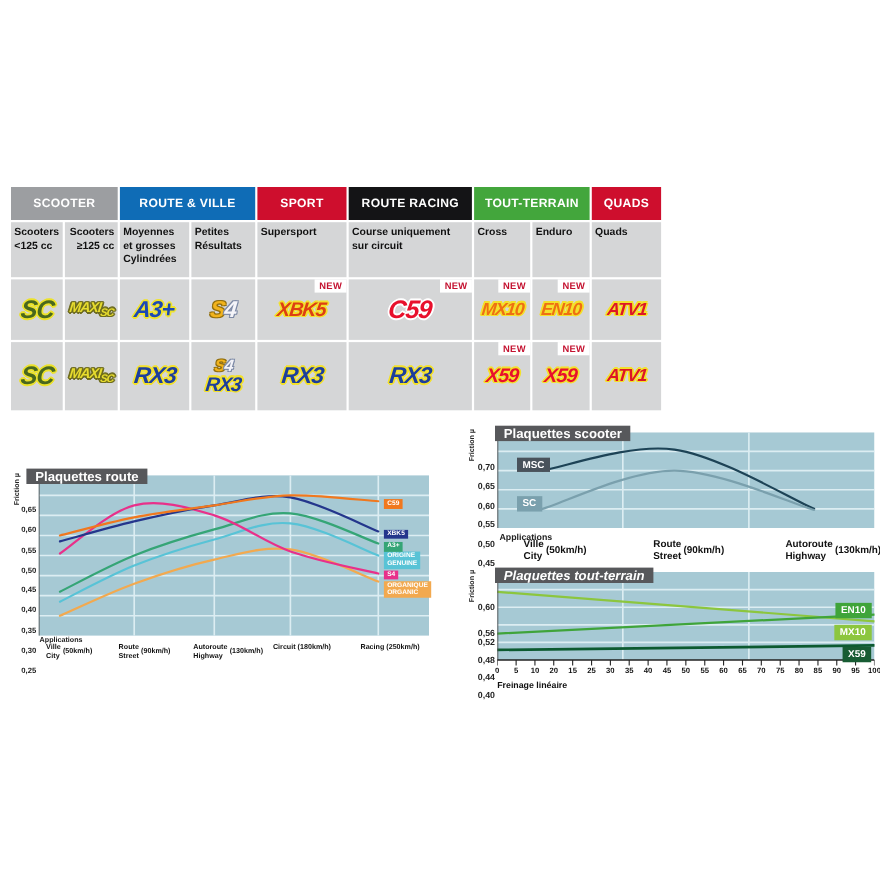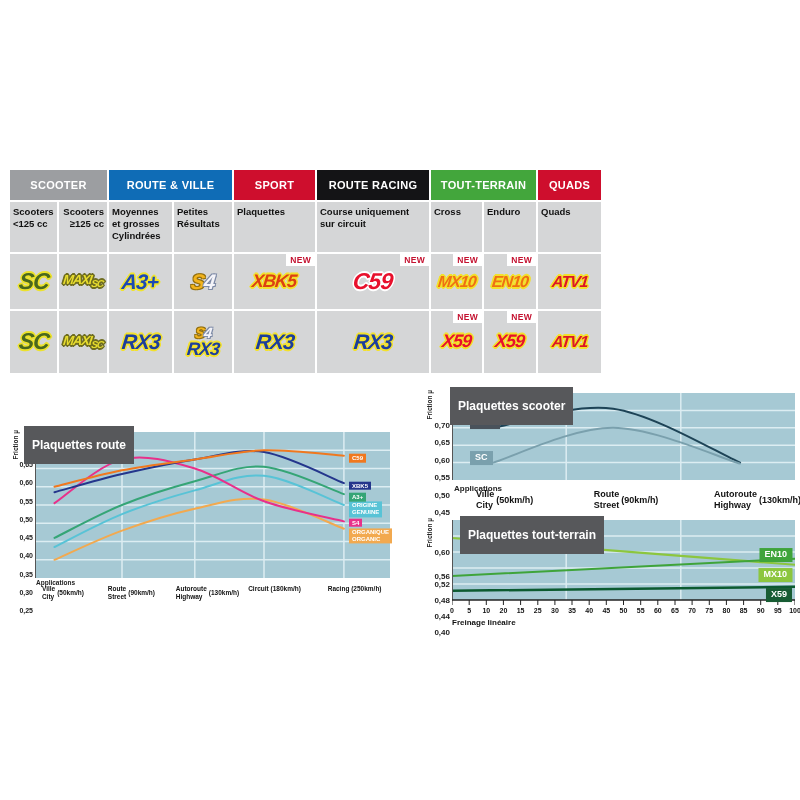--- a/index.html
+++ b/index.html
@@ -46,24 +46,24 @@
 
   .sec-title{position:absolute;left:8px;top:388px;background:#57585b;color:#fff;font-weight:700;
     font-size:13px;padding:3px 10px;}
 
   
   .chart{position:absolute;}
   #chart-route{left:8px;top:424px;width:392px;height:198px;}
   #chart-scooter{left:420px;top:386px;width:378px;height:126px;}
   #chart-tt{left:420px;top:512px;width:378px;height:122px;}
   .c-title{position:absolute;background:#57585b;color:#fff;font-weight:700;font-size:12px;
-    padding:12px 8px;z-index:3;white-space:nowrap;}
+    padding:0 8px;z-index:3;white-space:nowrap;}
   #chart-route .c-title{left:16px;top:2px;}
   #chart-scooter .c-title{left:30px;top:1px;}
-  #chart-tt .c-title{left:40px;top:4px;}
+  #chart-tt .c-title{left:30px;top:4px;font-style:italic;}
   .ylab{position:absolute;writing-mode:vertical-rl;transform:rotate(180deg);font-size:6.5px;
     font-weight:700;color:#222;z-index:2;}
   #chart-route .ylab{left:4px;top:6px;}
   #chart-scooter .ylab{left:6px;top:4px;}
   #chart-tt .ylab{left:6px;top:6px;}
   svg.plot{position:absolute;display:block;}
   .ytick{position:absolute;font-size:7px;font-weight:700;color:#222;transform:translate(-100%,-50%);white-space:nowrap;margin-top:32px;}
   #chart-scooter .ytick,#chart-tt .ytick{font-size:8px;}
   .cap{position:absolute;font-weight:700;color:#222;font-size:6.5px;}
   #chart-scooter .cap{font-size:8px;}
@@ -87,21 +87,21 @@
       <div class="grp" style="grid-column: 3 / 5; background: rgb(15, 108, 182);">ROUTE &amp; VILLE</div>
       <div class="grp" style="grid-column: 1 / 3; background: rgb(156, 158, 161);">SCOOTER</div>
       <div class="grp" style="grid-column: 5 / 6; background: rgb(206, 14, 45);">SPORT</div>
       <div class="grp" style="grid-column: 6 / 7; background: rgb(20, 20, 22);">ROUTE RACING</div>
       <div class="grp" style="grid-column: 7 / 9; background: rgb(67, 166, 60);">TOUT-TERRAIN</div>
       <div class="grp" style="grid-column: 9 / 10; background: rgb(206, 14, 45);">QUADS</div>
       <div class="sub" style="grid-column: 1;">Scooters &lt;125 cc</div>
       <div class="sub" style="grid-column: 2; text-align: right;">Scooters ≥125 cc</div>
       <div class="sub" style="grid-column: 3;">Moyennes et grosses Cylindrées</div>
       <div class="sub" style="grid-column: 4;">Petites Résultats</div>
-      <div class="sub" style="grid-column: 5;">Plaquettes</div>
+      <div class="sub" style="grid-column: 5;">Supersport</div>
       <div class="sub" style="grid-column: 6;">Course uniquement sur circuit</div>
       <div class="sub" style="grid-column: 7;">Cross</div>
       <div class="sub" style="grid-column: 8;">Enduro</div>
       <div class="sub" style="grid-column: 9;">Quads</div>
       <div class="cell" style="grid-area: 3 / 1;">
         <span class="lg lg-sc">SC</span>
       </div>
       <div class="cell" style="grid-area: 3 / 2;">
         <span class="lg lg-maxi"><span class="m1">MAXI</span><span class="m2">SC</span></span>
       </div>

